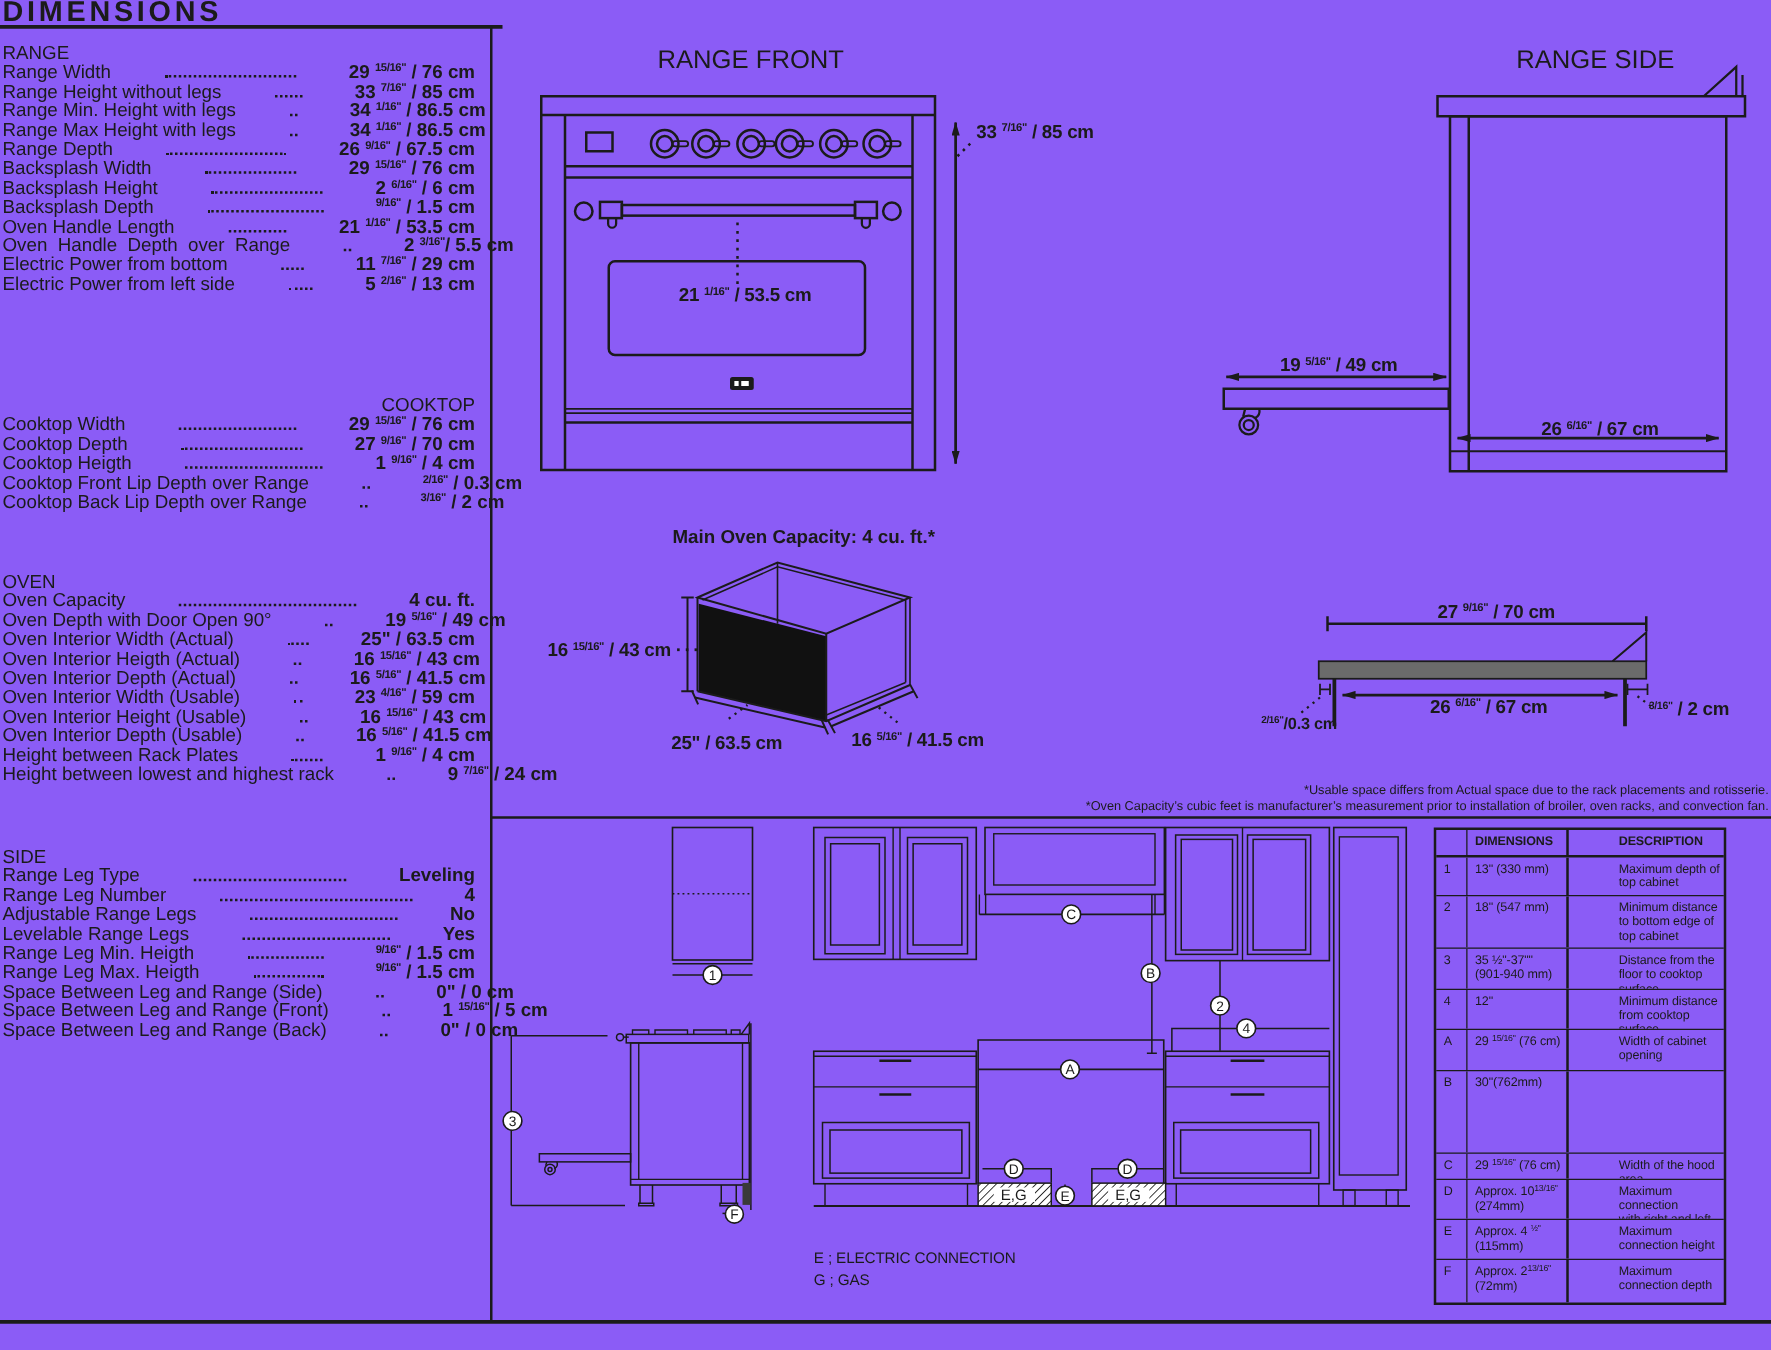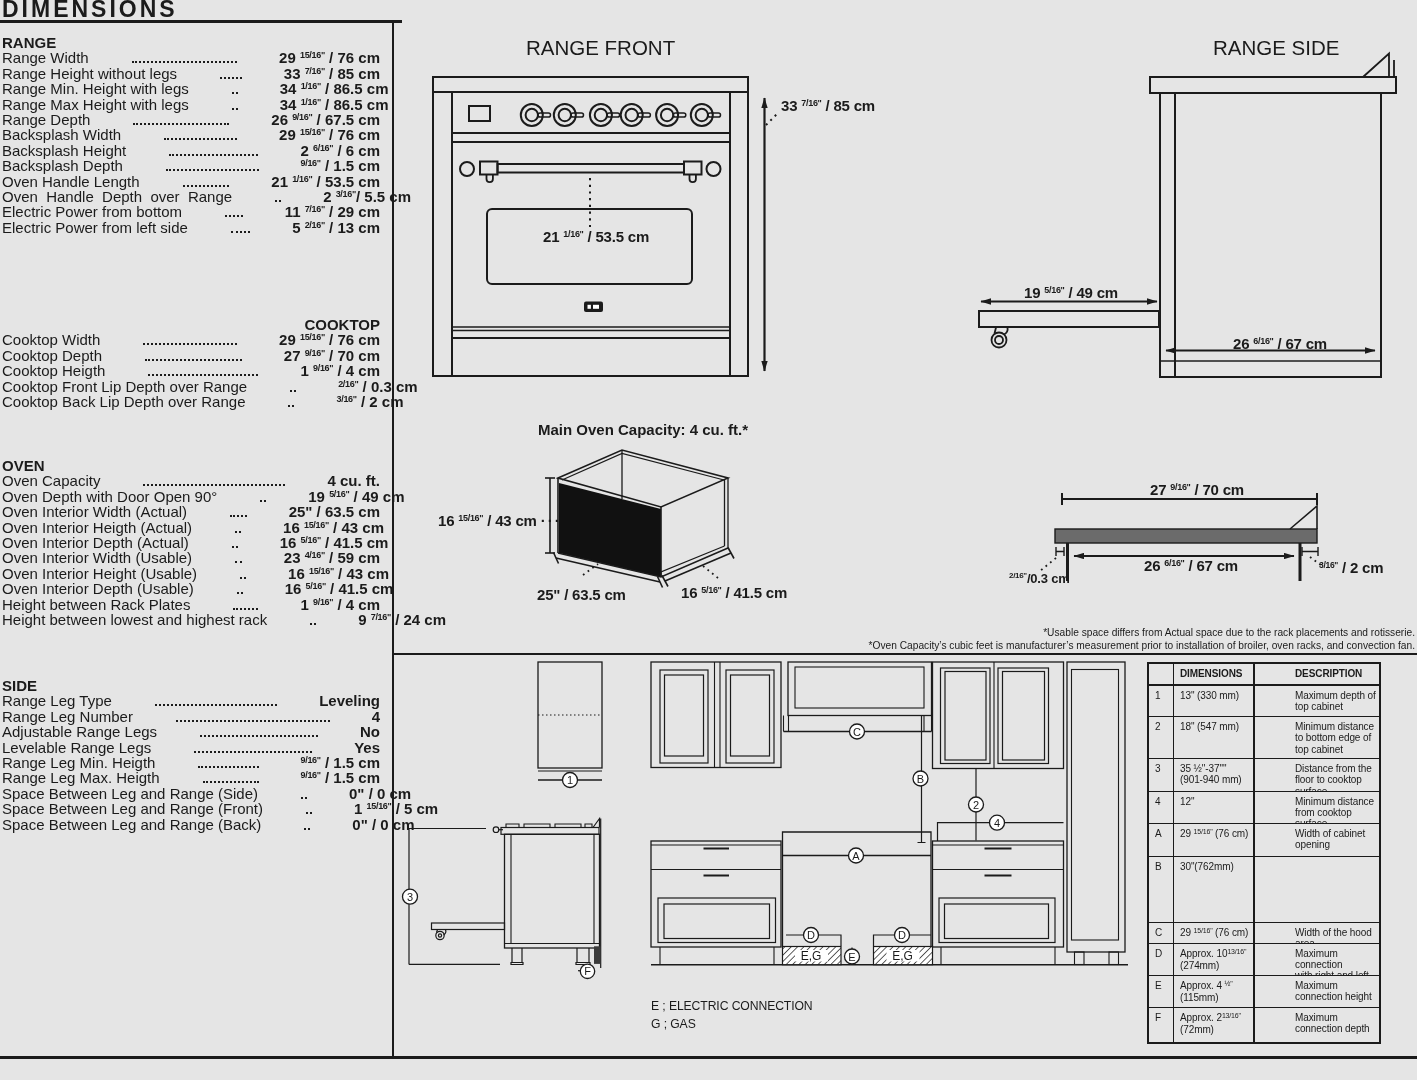--- a/index.html
+++ b/index.html
@@ -1,21 +1,21 @@
 <!DOCTYPE html>
 <html><head>
 <meta charset="utf-8">
 <style>
 html,body{margin:0;padding:0;background:#fff;}
-.page{position:relative;width:1417px;height:1080px;background:#e5e5e5;overflow:hidden;
+.page{position:relative;width:1417px;height:1080px;background:#8b5cf6;overflow:hidden;
  font-family:"Liberation Sans",sans-serif;color:#1b1b1b;}
 .abs{position:absolute;}
 h1.title{position:absolute;left:2px;top:-4px;margin:0;font-size:23px;font-weight:bold;letter-spacing:3px;}
 .col{position:absolute;left:2px;width:378px;}
-.sech{font-weight:bold;font-size:15px;height:15.4px;line-height:15.4px;}
+.sech{font-weight:normal;font-size:15px;height:15.4px;line-height:15.4px;}
 .row{display:flex;align-items:baseline;height:15.4px;line-height:15.4px;font-size:15px;gap:41px;}
 .lbl{white-space:nowrap;}
 .dots{flex:1;border-bottom:2px dotted #1b1b1b;margin:0 1px 2px 2px;min-width:6px;}
 .val{font-weight:bold;white-space:nowrap;}
 sup{font-size:9px;font-weight:bold;vertical-align:0;position:relative;top:-5px;letter-spacing:-0.3px;}
 .dim{position:absolute;font-weight:bold;font-size:15px;letter-spacing:-0.2px;white-space:nowrap;z-index:3;}
 .t2{position:absolute;font-weight:normal;font-size:20.5px;white-space:nowrap;}
 .note{position:absolute;right:2px;font-size:10.2px;text-align:right;white-space:nowrap;}
 .itxt{position:absolute;font-size:14px;white-space:nowrap;}
 .ftr{position:absolute;top:1061px;font-size:17px;white-space:nowrap;margin-top:38px;}

